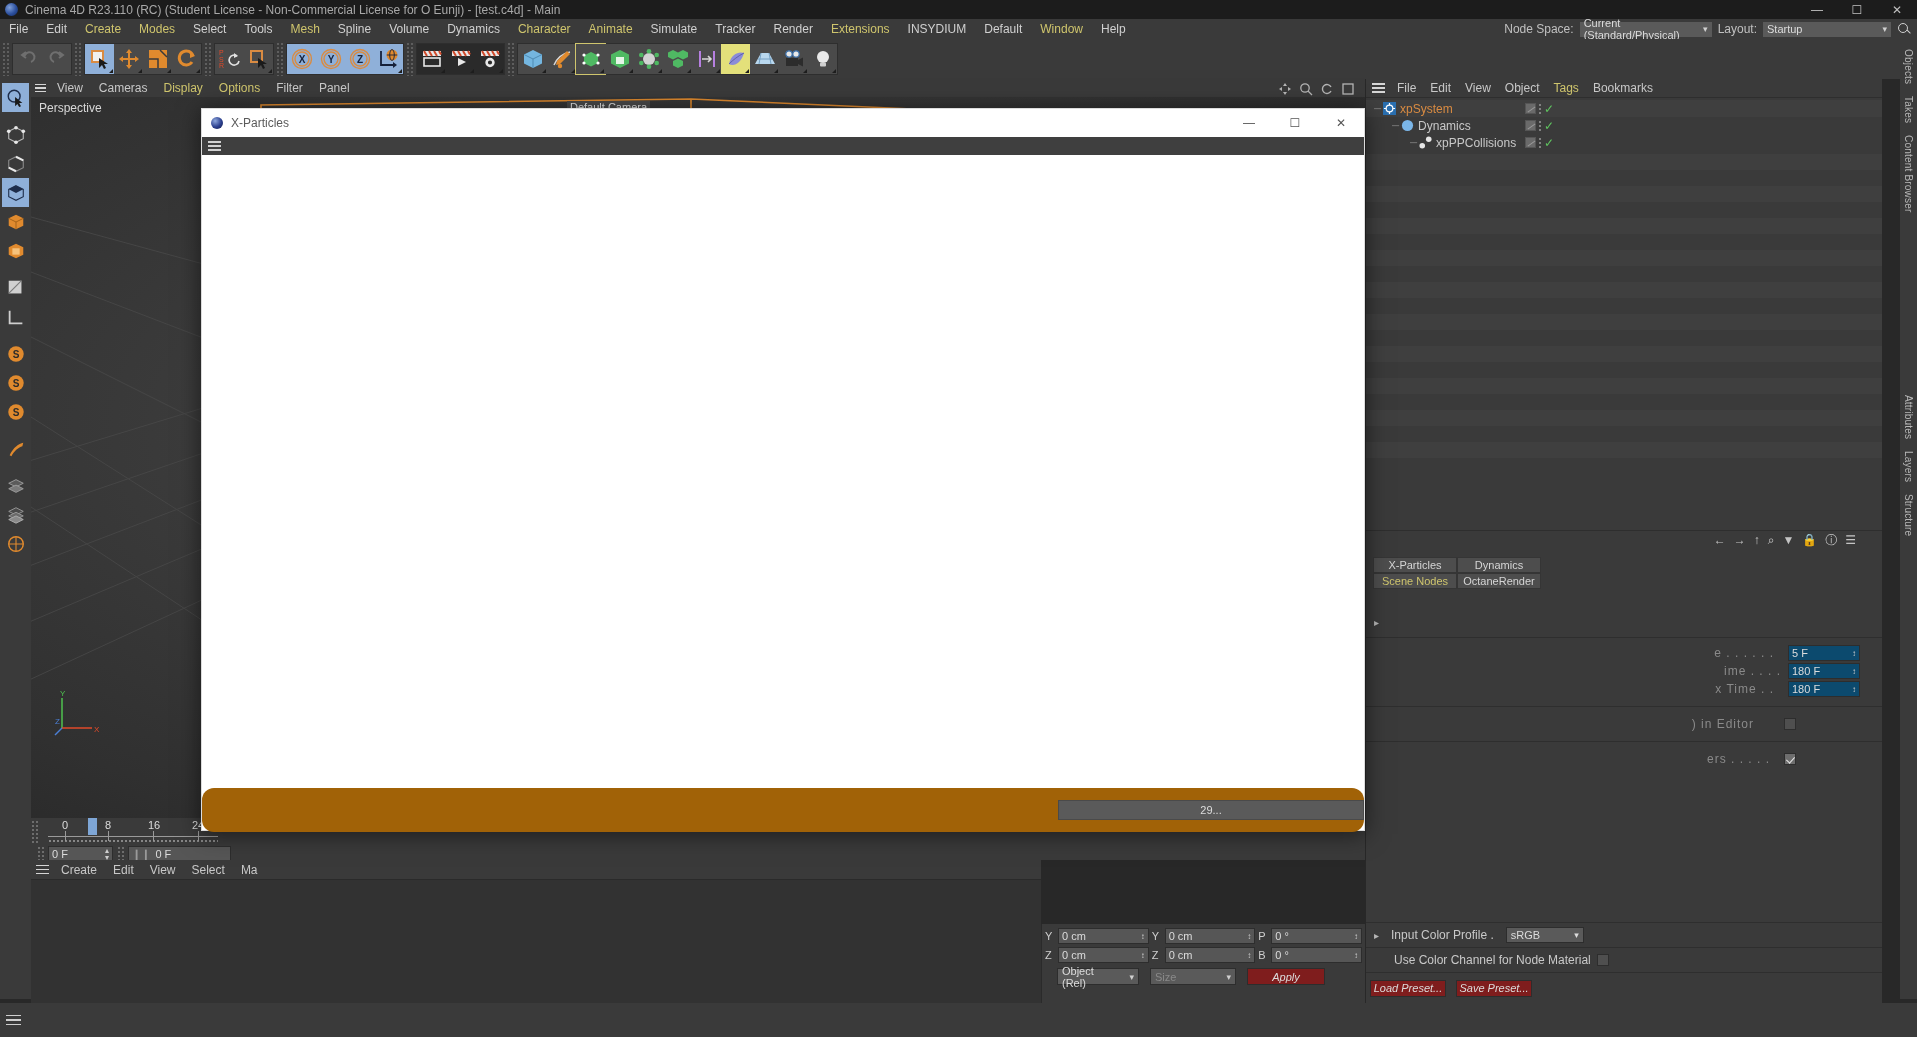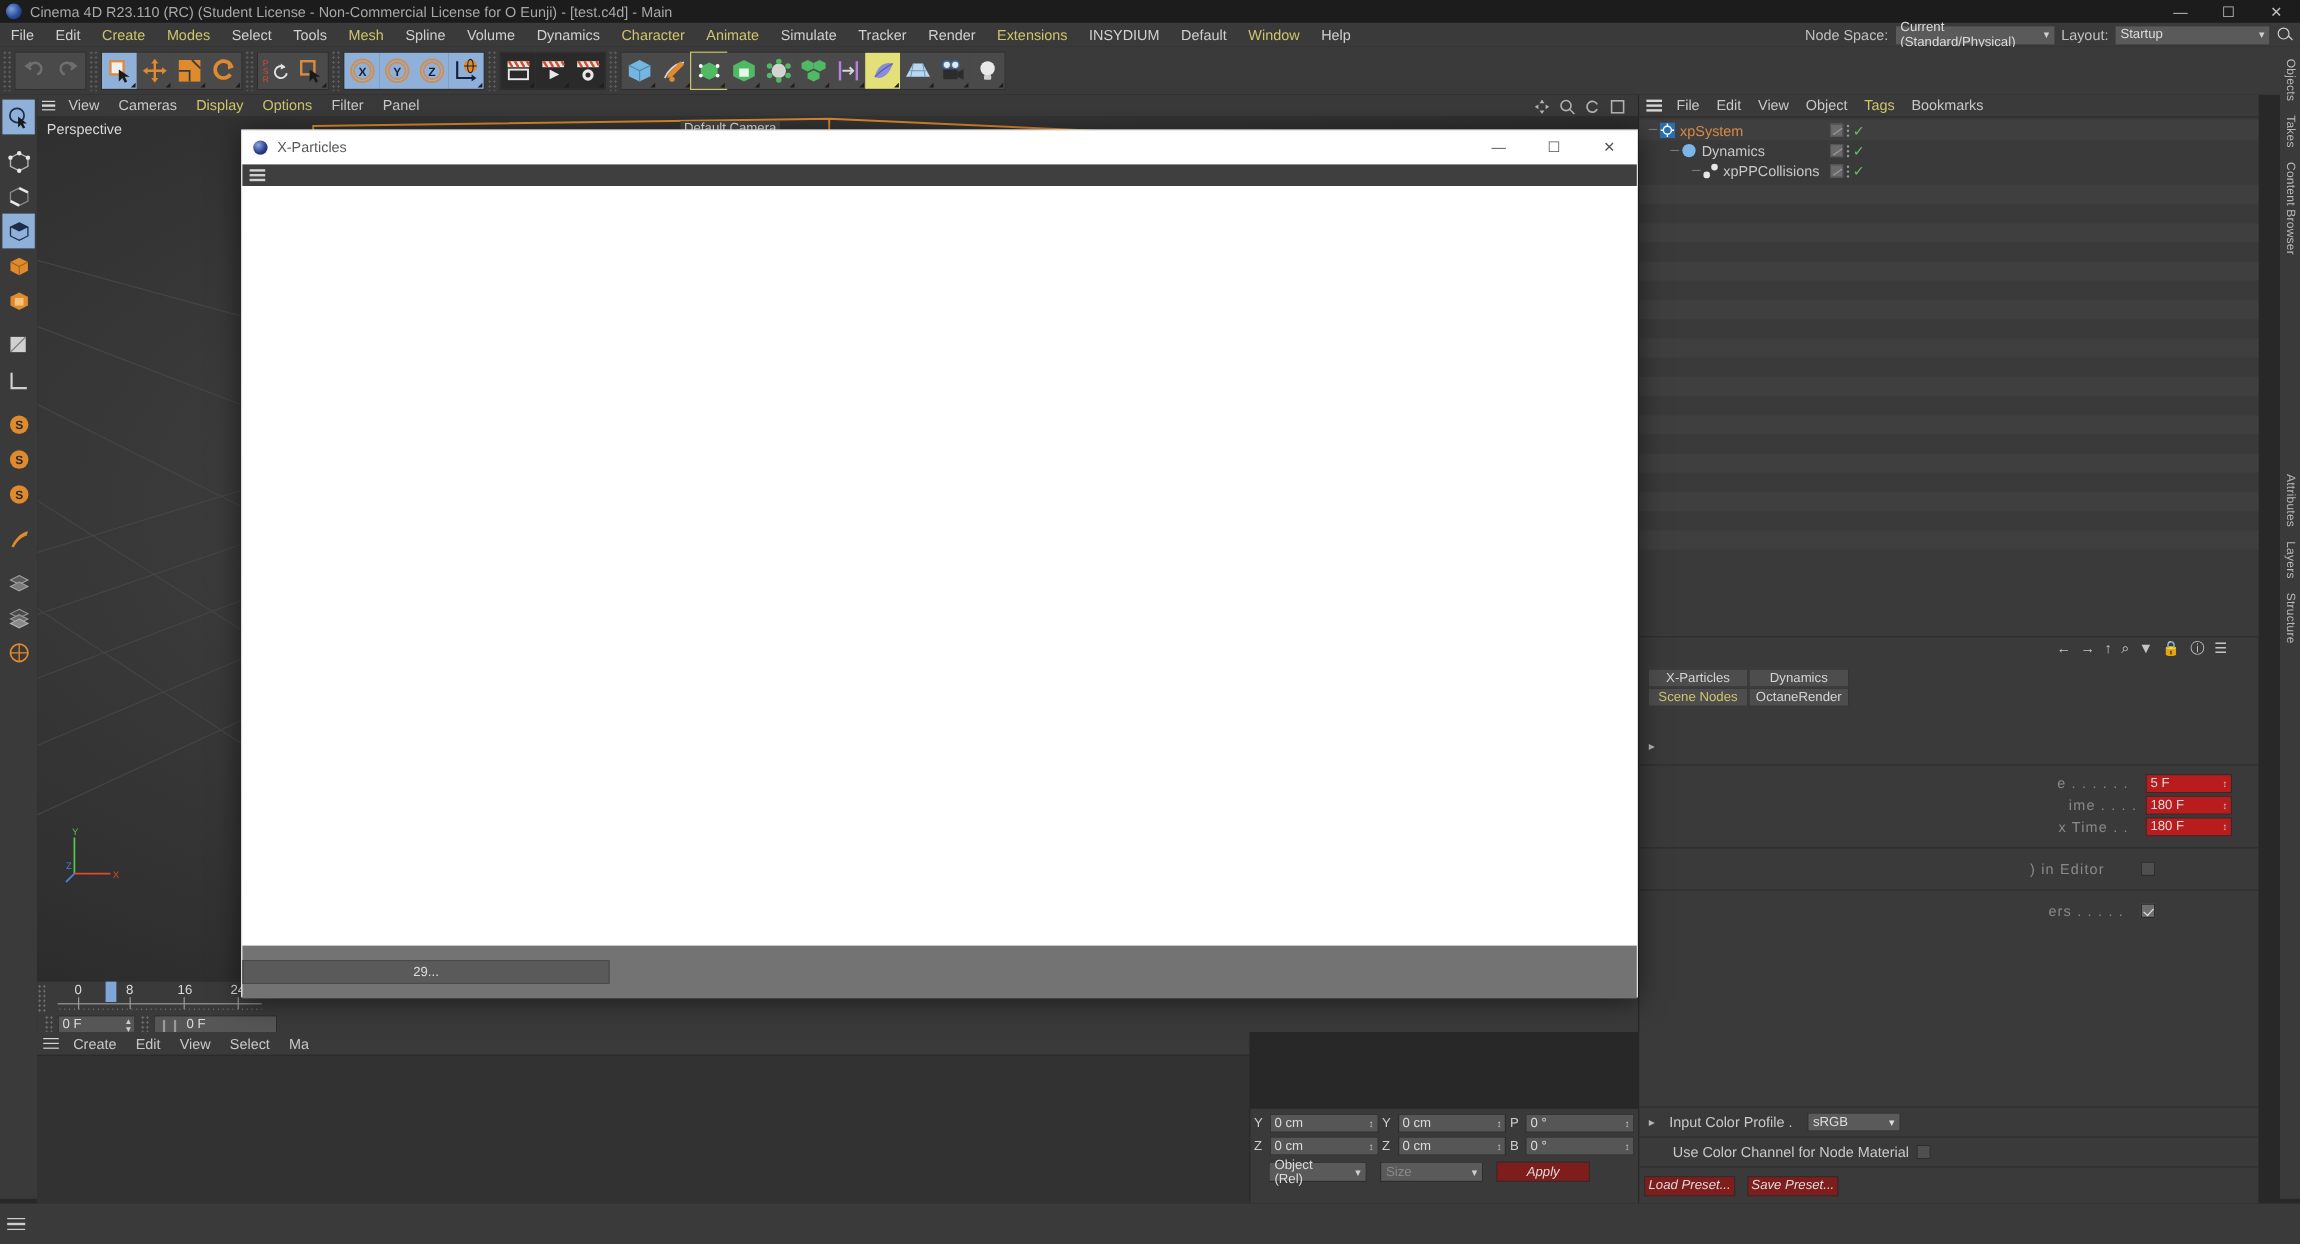--- a/index.html
+++ b/index.html
@@ -121,21 +121,21 @@
   
   .attrmgr{position:absolute;left:1366px;top:530px;width:516px;height:473px;background:#3a3a3a;border-top:1px solid #2e2e2e;}
   .am-toolbar{height:18px;display:flex;align-items:center;justify-content:flex-end;gap:8px;padding-right:26px;color:#c4c4c4;font-size:12px;}
   .am-tabs{display:flex;flex-direction:column;margin-left:7px;margin-top:8px;width:170px;}
   .am-trow{display:flex;}
   .am-tab{width:84px;height:16px;background:#4d4d4d;border:1px solid #353535;display:flex;align-items:center;justify-content:center;font-size:11px;color:#d5d5d5;}
   .am-tab.act{color:#cfc56d;}
   .am-sep{height:1px;background:#2e2e2e;margin:6px 0;}
   .am-row{display:flex;align-items:center;height:18px;font-size:12px;color:#c9c9c9;padding-left:4px;}
   .dotlead{flex:0 0 auto;color:#8a8a8a;letter-spacing:1px;padding-right:6px;}
-  .am-fld{width:72px;height:16px;background:#b91c1c;border:1px solid #2d2d2d;display:flex;align-items:center;padding:0 3px;font-size:11px;color:#dcdcdc;}
+  .am-fld{width:72px;height:16px;background:#0c4a6e;border:1px solid #2d2d2d;display:flex;align-items:center;padding:0 3px;font-size:11px;color:#dcdcdc;}
   .am-chk{width:12px;height:12px;background:#4f4f4f;border:1px solid #2d2d2d;}
   .am-chk.on{background:#6e6e6e;position:relative;}
   .am-chk.on::after{content:"";position:absolute;left:2.5px;top:1px;width:4px;height:7px;border:solid #e6e6e6;border-width:0 1.6px 1.6px 0;transform:rotate(42deg);}
   .am-chev{color:#b5b5b5;font-size:10px;padding:0 6px 0 4px;}
   .am-combo{height:16px;background:#5a5a5a;border:1px solid #2d2d2d;display:flex;align-items:center;padding:0 4px;font-size:11px;color:#dcdcdc;}
 
   
   .rtabs{position:absolute;right:0;top:39px;width:17px;height:960px;background:#3a3a3a;
     display:flex;flex-direction:column;align-items:center;padding-top:4px;}
   .rtab{writing-mode:vertical-rl;font-size:10px;color:#b8b8b8;padding:6px 0;letter-spacing:0.2px;}
@@ -151,21 +151,21 @@
   .dlg-title{height:28px;background:#ffffff;display:flex;align-items:center;}
   .dlg-logo{width:12px;height:12px;margin-left:9px;border-radius:50%;
     background:radial-gradient(circle at 35% 32%, #8fa8dd 0%, #2b3f8e 55%, #141d47 100%);}
   .dlg-name{margin-left:8px;font-size:12px;color:#5a5a5a;}
   .dlg-wbtns{margin-left:auto;display:flex;height:28px;}
   .dlg-wbtn{width:46px;height:28px;display:flex;align-items:center;justify-content:center;color:#555;}
   .dlg-menubar{height:18px;background:#3f3f3f;display:flex;align-items:center;}
   .dlg-ham{width:20px;margin-left:6px;display:flex;flex-direction:column;gap:2.5px;}
   .dlg-ham i{display:block;width:13px;height:1.6px;background:#d0d0d0;}
   .dlg-body{height:633px;background:#ffffff;}
-  .dlg-footer{height:44px;background:#737373;display:flex;align-items:center;justify-content:flex-start;}
+  .dlg-footer{height:44px;background:#a16207;display:flex;align-items:center;justify-content:flex-end;border-radius:12px;}
   .dlg-progress{width:306px;height:20px;background:#5a5a5a;border:1px solid #4a4a4a;
     display:flex;align-items:center;justify-content:center;font-size:11px;color:#dddddd;}
 </style>
 </head>
 <body>
 
 <div id="app">
 
   <div class="titlebar">
     <div class="tb-logo"></div>

